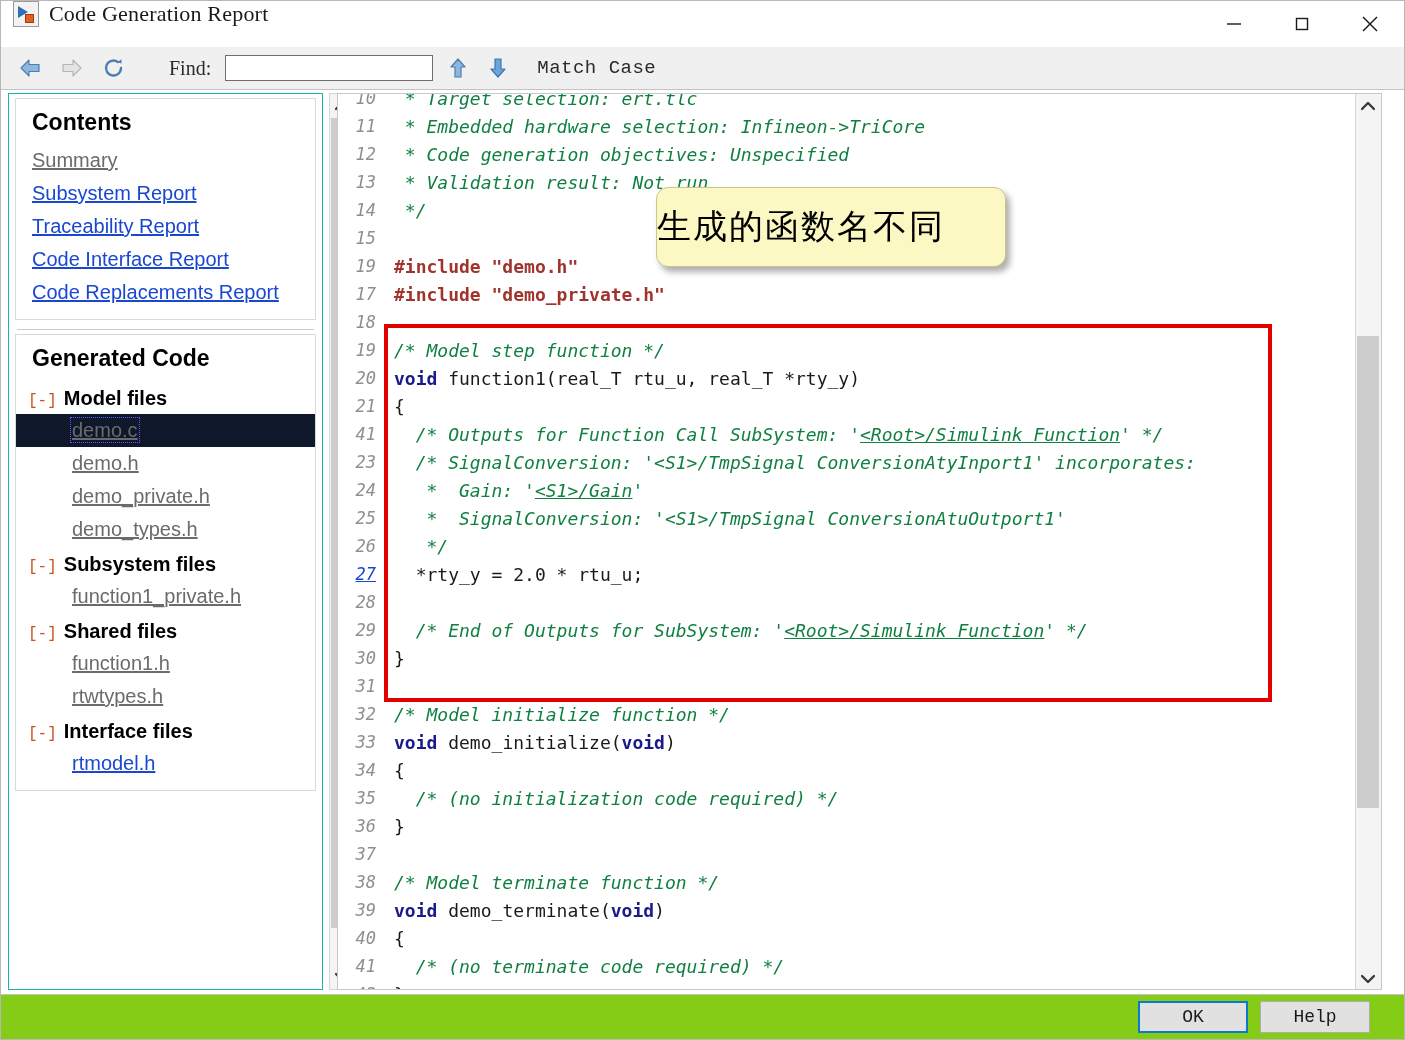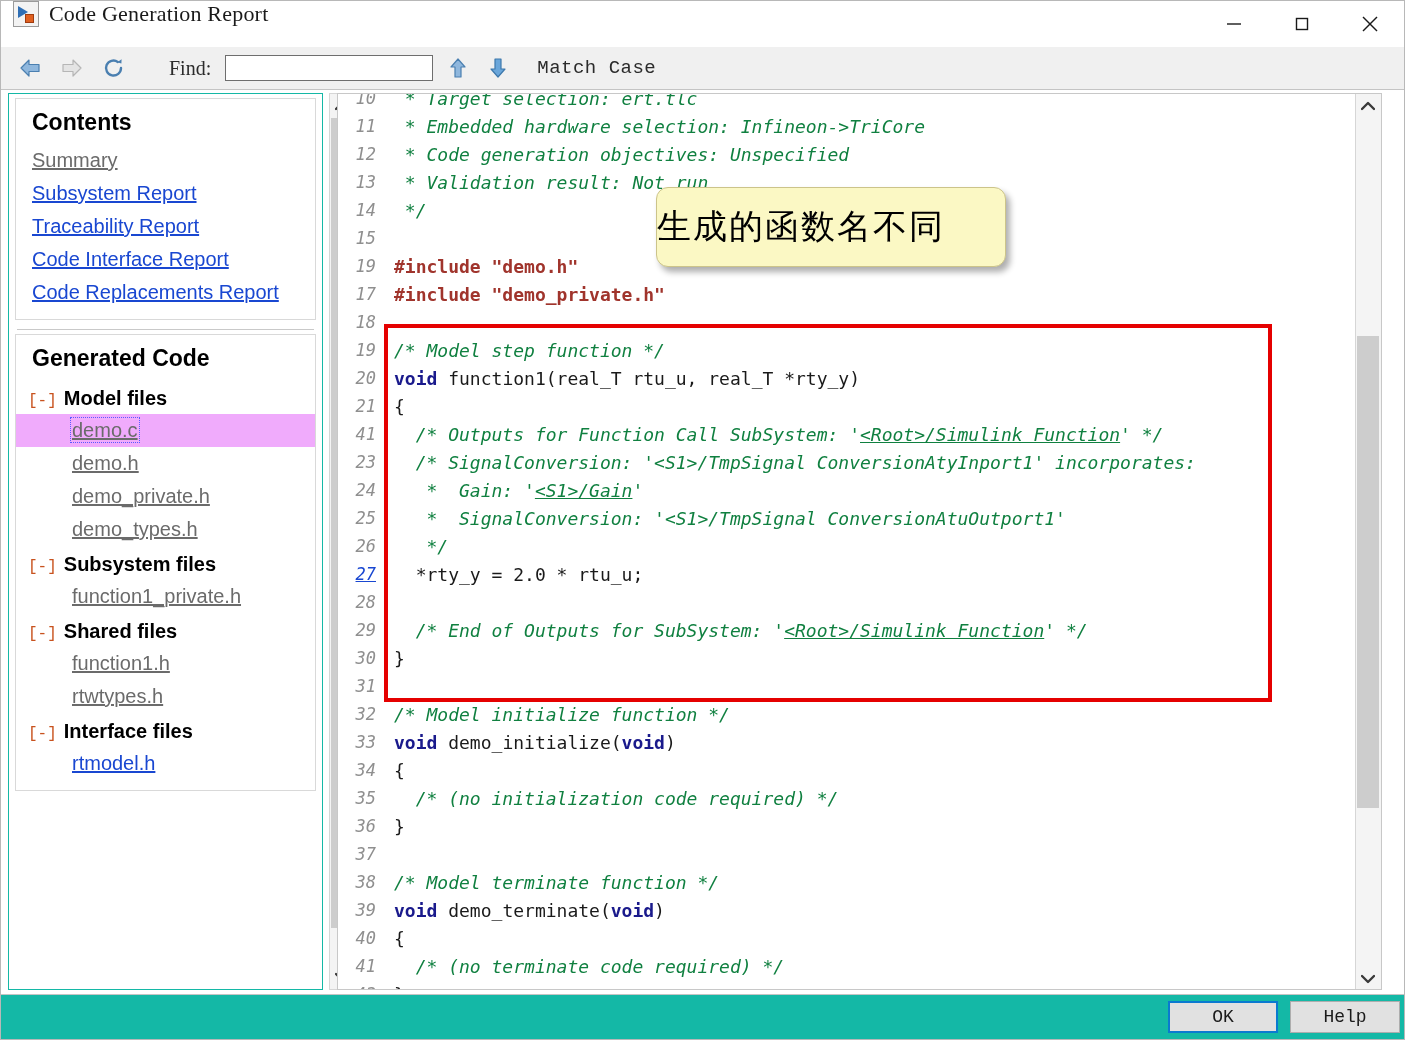--- a/index.html
+++ b/index.html
@@ -127,21 +127,21 @@
     display: flex; align-items: baseline; gap: 7px;
   }
   .tog {
     font-family: "Liberation Mono", monospace;
     font-size: 16px; color: #c8521e; font-weight: normal;
     cursor: pointer;
   }
   .tree-file { padding: 5px 0 5px 56px; }
   .tree-file .link { font-size: 20px; color: #6b6b6b; }
   .tree-file.sel {
-    background: #f0abfc;
+    background: #0f172a;
     padding-left: 56px;
   }
   .tree-file.sel .link {
     outline: 1px dotted #5a5aff;
     outline-offset: 1px;
     color: #6b6b6b;
   }
   .tree-file.blue .link { color: #1947d1; }
 
   
@@ -216,24 +216,24 @@
     box-shadow: 4px 5px 6px rgba(0,0,0,.32);
     display: flex; align-items: center; justify-content: flex-start;
     font-family: "DejaVu Sans", sans-serif;
     font-size: 34px; color: #000;
     letter-spacing: 2px;
   }
 
   
   .footer {
     position: absolute; left: 0; bottom: 0; width: 1403px; height: 45px;
-    background: #14b8a6;
+    background: #84cc16;
     border-top: 1px solid #c4c4c4;
     display: flex; align-items: center; justify-content: flex-end;
-    padding-right: 4px; gap: 12px;
+    padding-right: 34px; gap: 12px;
   }
   .btn {
     height: 32px; min-width: 110px;
     background: #e1e1e1; border: 1px solid #adadad;
     font-family: "Liberation Mono", monospace;
     font-size: 18px; color: #1a1a1a;
     cursor: pointer;
   }
   .btn.primary { border: 2px solid #0a7ad0; background: #e1e1e1; }
 </style>

